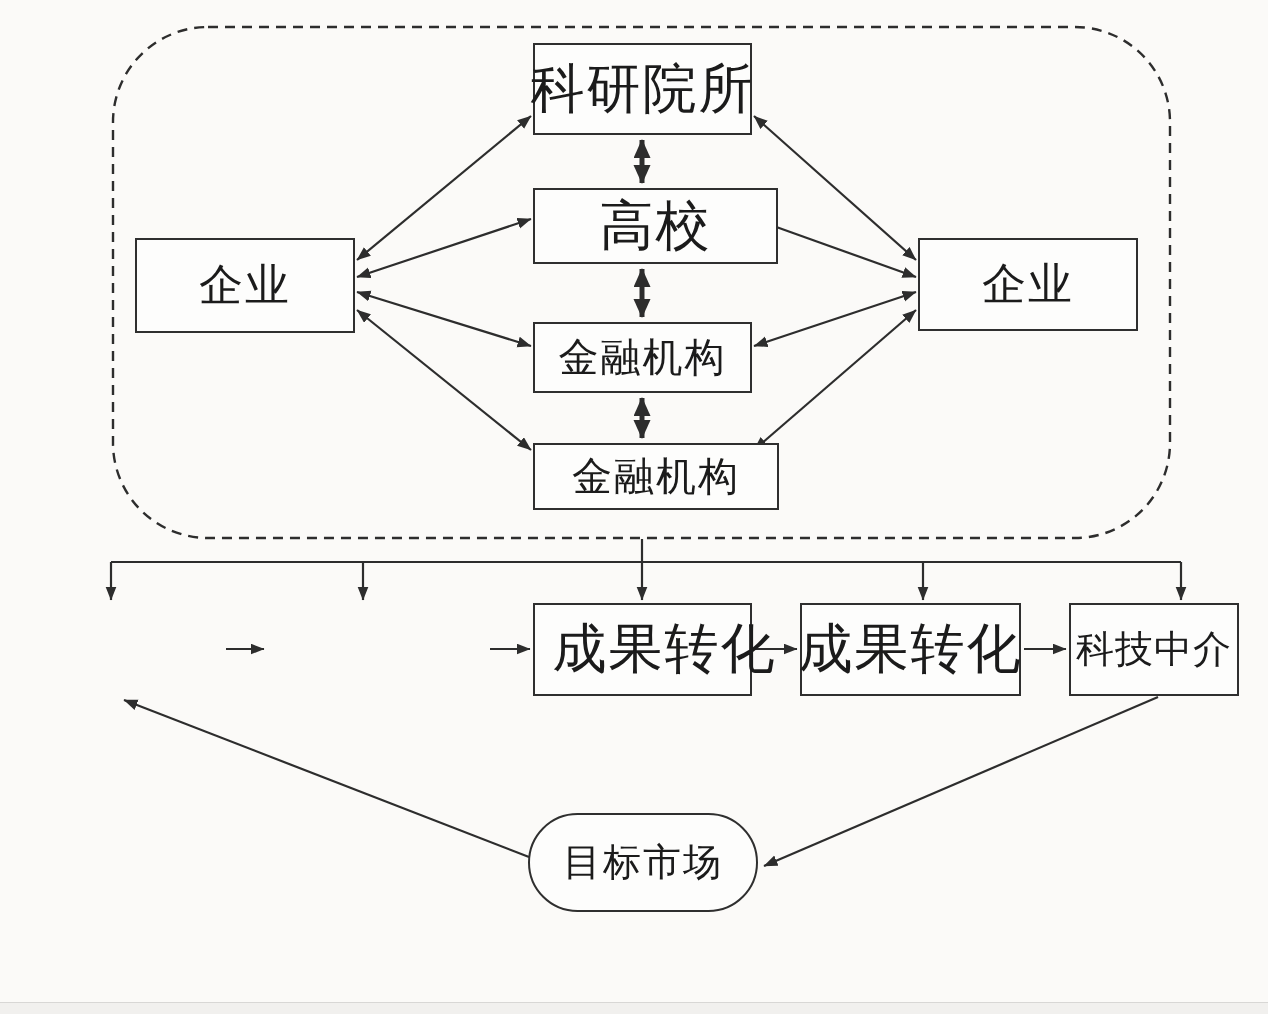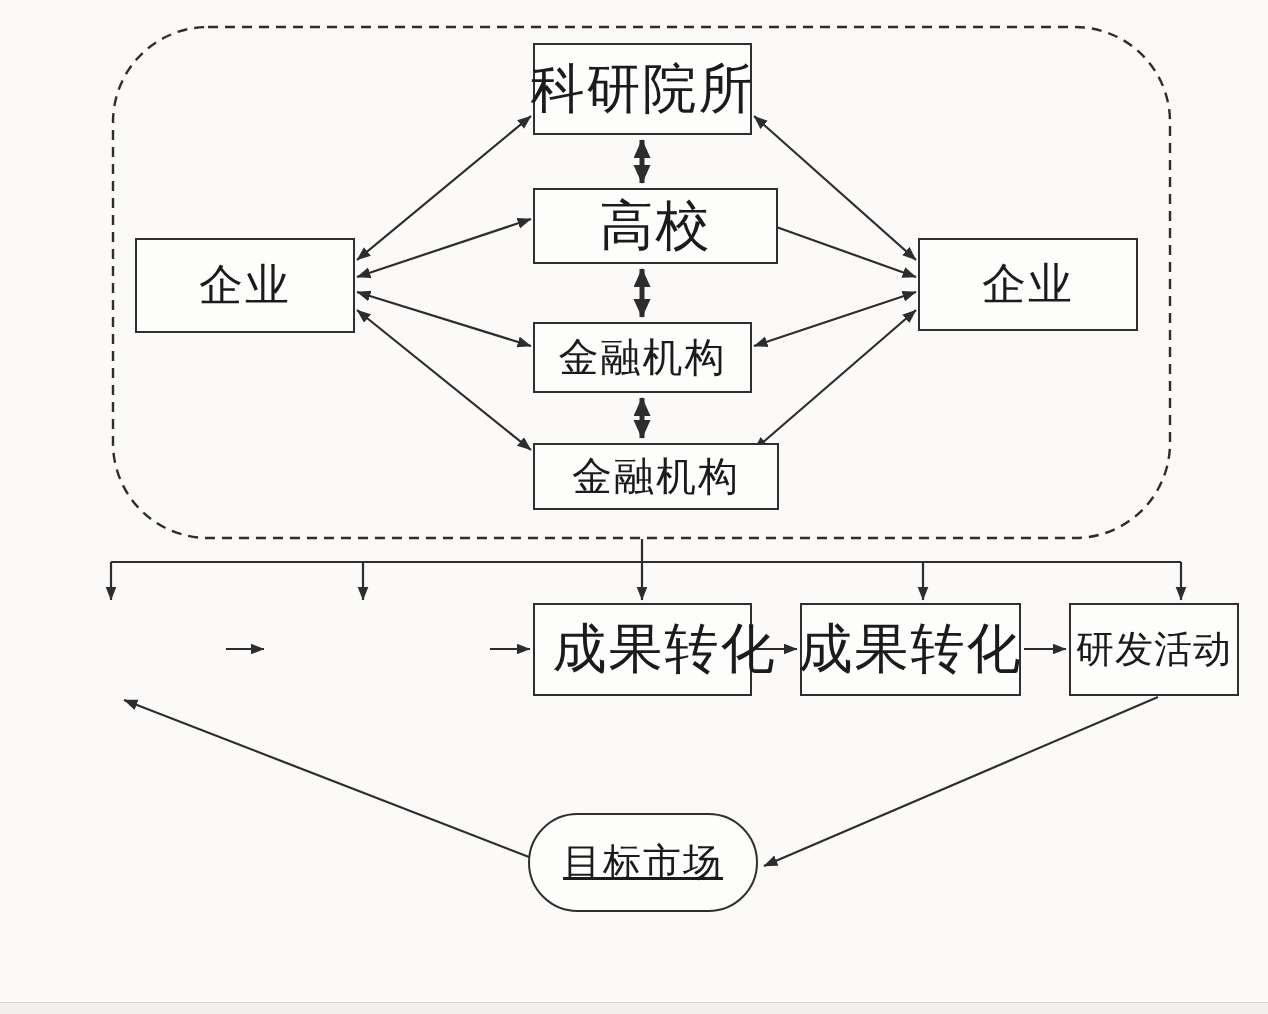--- a/index.html
+++ b/index.html
@@ -32,21 +32,21 @@
   .n-ent-right     {left:918px;top:238px;width:220px;height:93px;font-size:44px;}
   
   .n-idea          {left:32px;  top:603px;width:191px;height:93px;}
   .n-rnd           {left:267px; top:603px;width:220px;height:93px;}
   .n-transform     {left:533px; top:603px;width:219px;height:93px;padding-left:44px;}
   .n-production    {left:800px; top:603px;width:221px;height:93px;}
   .n-sales         {left:1069px;top:603px;width:170px;height:93px;font-size:38px;letter-spacing:1px;}
   
   .n-market{
     left:528px;top:813px;width:230px;height:99px;
-    border-radius:50px;font-size:38px;text-decoration:underline;
+    border-radius:50px;font-size:38px;
   }
   .bottom-strip{
     position:absolute;left:0;top:1002px;width:1268px;height:12px;
     background:#f1f0ee;border-top:1px solid #d8d7d5;z-index:3;
   }
 </style>
 </head>
 <body>
 
 <div class="stage">
@@ -107,18 +107,18 @@
 
   <div class="node n-research">科研院所</div>
   <div class="node n-university">高校</div>
   <div class="node n-intermediary">金融机构</div>
   <div class="node n-financial">金融机构</div>
   <div class="node n-ent-left">企业</div>
   <div class="node n-ent-right">企业</div>
 
   <div class="node n-transform">成果转化</div>
   <div class="node n-production">成果转化</div>
-  <div class="node n-sales">研发活动</div>
+  <div class="node n-sales">科技中介</div>
 
   <div class="node n-market">目标市场</div>
 
   <div class="bottom-strip"></div>
 </div>
 
 </body></html>

